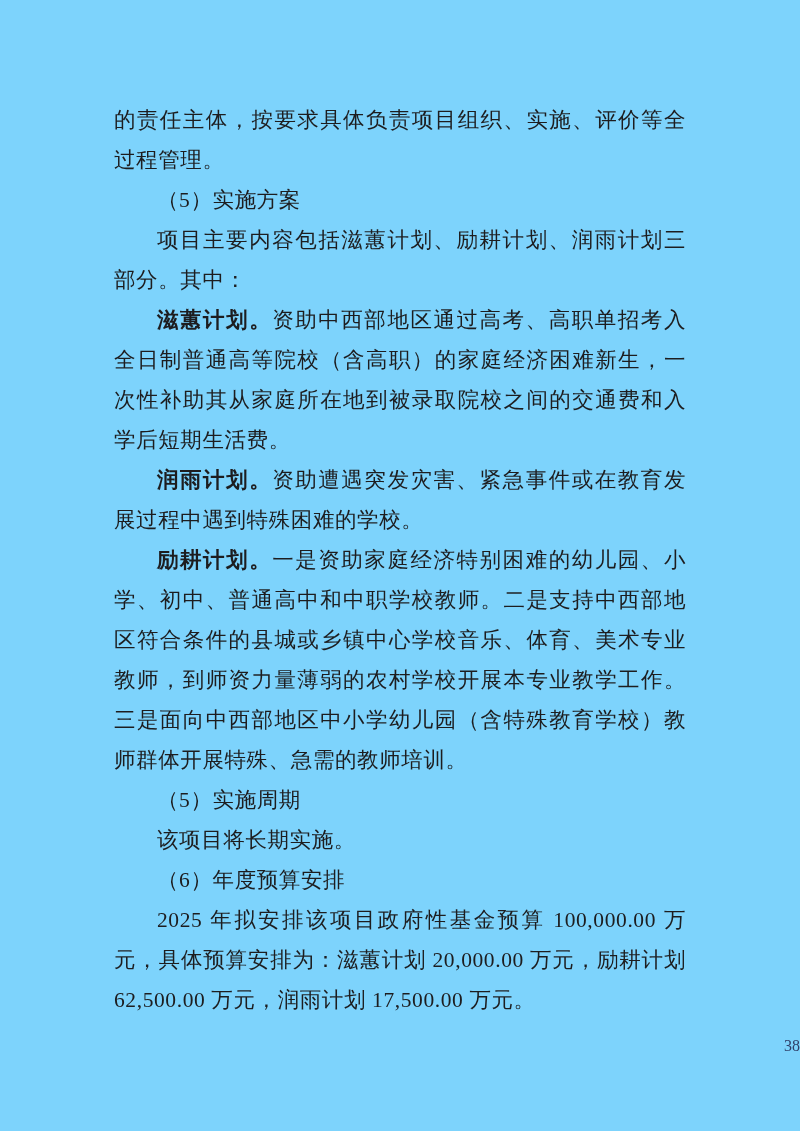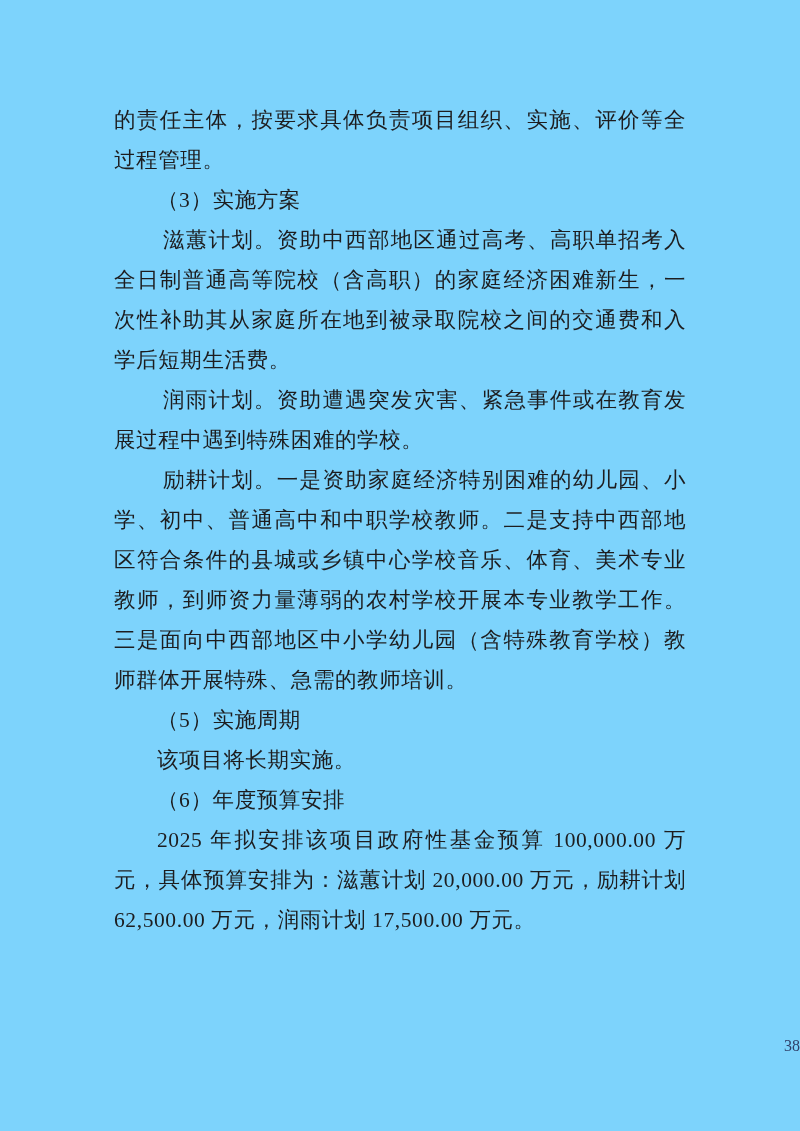--- a/index.html
+++ b/index.html
@@ -27,42 +27,42 @@
     line-height: 40px;
     color: #1d1d1f;
     text-align: justify;
     text-justify: inter-ideograph;
     letter-spacing: 0.6px;
   }
   p.doc-par.indent {
     text-indent: 2em;
   }
   b.plan {
-    font-weight: normal;
+    font-weight: bold;
     letter-spacing: 0.6px;
-    margin-left: 6px;
   }
   .page-number {
     position: absolute;
     top: 1036px;
     left: 0;
     width: 100%;
     text-align: right;
     font-size: 16px;
     line-height: 20px;
     color: #2f3f68;
   }
 </style>
 </head>
 <body>
 
 <div class="page">
   <div class="content" id="doc-body">
       <p class="doc-par">的责任主体，按要求具体负责项目组织、实施、评价等全过程管理。</p>
-      <p class="doc-par indent">（3）实施方案</p>
+      <p class="doc-par indent">（5）实施方案</p>
+      <p class="doc-par indent">项目主要内容包括滋蕙计划、励耕计划、润雨计划三部分。其中：</p>
       <p class="doc-par indent"><b class="plan">滋蕙计划。</b>资助中西部地区通过高考、高职单招考入全日制普通高等院校（含高职）的家庭经济困难新生，一次性补助其从家庭所在地到被录取院校之间的交通费和入学后短期生活费。</p>
       <p class="doc-par indent"><b class="plan">润雨计划。</b>资助遭遇突发灾害、紧急事件或在教育发展过程中遇到特殊困难的学校。</p>
       <p class="doc-par indent"><b class="plan">励耕计划。</b>一是资助家庭经济特别困难的幼儿园、小学、初中、普通高中和中职学校教师。二是支持中西部地区符合条件的县城或乡镇中心学校音乐、体育、美术专业教师，到师资力量薄弱的农村学校开展本专业教学工作。三是面向中西部地区中小学幼儿园（含特殊教育学校）教师群体开展特殊、急需的教师培训。</p>
       <p class="doc-par indent">（5）实施周期</p>
       <p class="doc-par indent">该项目将长期实施。</p>
       <p class="doc-par indent">（6）年度预算安排</p>
       <p class="doc-par indent">2025 年拟安排该项目政府性基金预算 100,000.00 万元，具体预算安排为：滋蕙计划 20,000.00 万元，励耕计划 62,500.00 万元，润雨计划 17,500.00 万元。</p>
     </div>
   <div class="page-number">38</div>
 </div>

